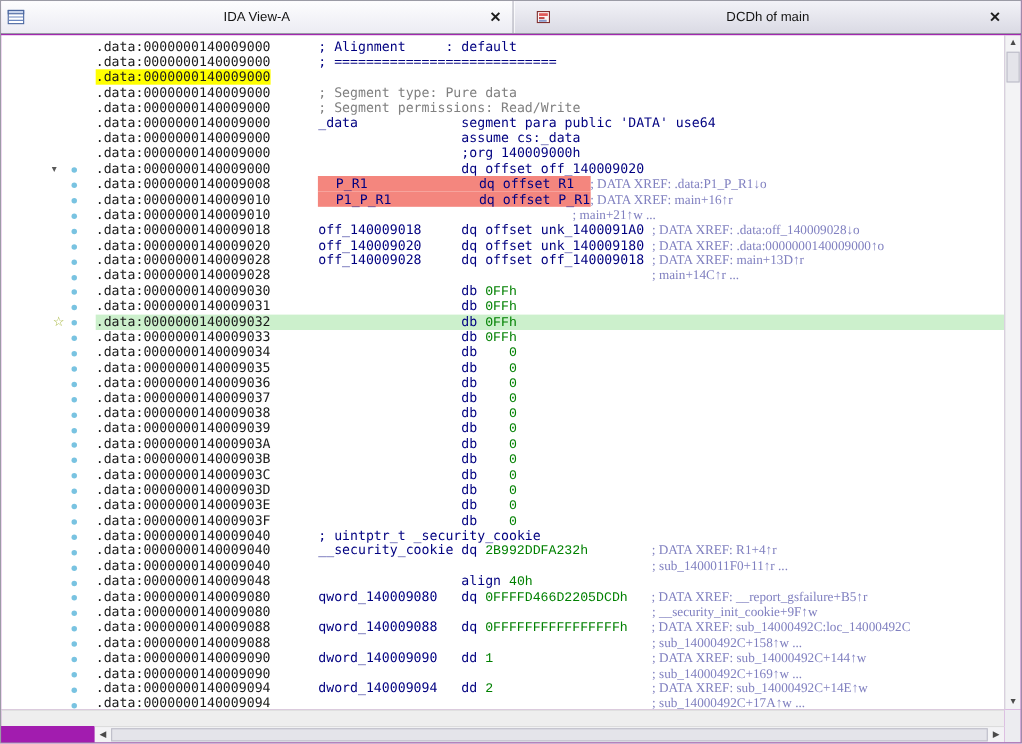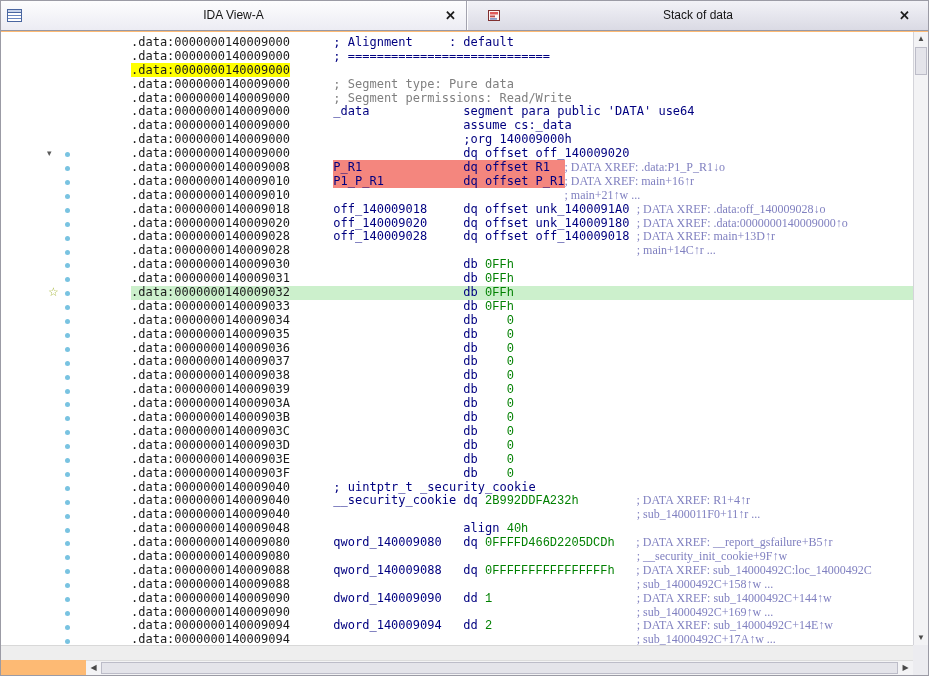--- a/index.html
+++ b/index.html
@@ -1,42 +1,42 @@
 <!DOCTYPE html>
 <html style="--navy: #000080; --green: #008000; --gray: #808080; --xref: #8080c0; --addr: #1a1a1a; --hl_red: #f4867e; --hl_green: #ccf0cc; --hl_yellow: #ffff00; --dot: #79c3e1; --star: #a8b840; --triangle: #5a5a5a;"><head>
 <meta charset="utf-8">
 <style>
   html,body{margin:0;padding:0;background:#fff;}
   .window{position:relative;width:929px;height:676px;box-sizing:border-box;border:1px solid #9b9ba5;
-          background:#fdba74;overflow:hidden;font-family:"Liberation Sans",sans-serif;}
+          background:#a21caf;overflow:hidden;font-family:"Liberation Sans",sans-serif;}
   
   .tabbar{position:absolute;left:0;top:0;right:0;height:30px;background:linear-gradient(#fbfbfd,#d6d6e0);
           border-bottom:1px solid #9898a4;box-sizing:border-box;}
   .tab{position:absolute;top:0;height:29px;box-sizing:border-box;}
   .tab-a{left:0;width:466px;background:linear-gradient(#fdfdfe,#ececf3);border-right:1px solid #a2a2ae;}
   .tab-b{left:466px;right:0;background:linear-gradient(#f2f2f7,#dadae4);border-left:1px solid #fdfdfe;}
   .tab-label{position:absolute;left:0;right:0;top:0;line-height:29px;text-align:center;font-size:12px;color:#141414;}
   .tab-icon{position:absolute;top:6px;width:17px;height:17px;}
   .tab-a .tab-icon{left:5px}
   .tab-b .tab-icon{left:18px}
   .tab-close{position:absolute;top:0;line-height:29px;font-size:13px;font-weight:bold;color:#1c1c1c;}
   .tab-a .tab-close{right:10px}
   .tab-b .tab-close{right:18px}
   
   .listing-wrap{position:absolute;top:31px;left:0;right:15px;bottom:30px;background:#fff;overflow:hidden;}
   .lines{position:absolute;left:86px;right:0;top:4px;font:12px/13.9px "DejaVu Sans Mono",monospace;white-space:pre;}
-  .line{height:13.9px;margin-left:44px;}
+  .line{height:13.9px;}
   .row-green{background:var(--hl_green);}
   .s-addr{color:var(--addr);}
   .addr-yellow{background:var(--hl_yellow);}
   .s-nav{color:var(--navy);}
   .s-gray{color:var(--gray);}
   .s-grn{color:var(--green);font-family:Liberation Mono, monospace;}
   .s-xref{color:var(--xref);font-family:Liberation Serif, serif;}
-  .s-hlred{color:var(--navy);background:var(--hl_red);}
+  .s-hlred{color:var(--navy);background:var(--hl_red);padding-left:16px;}
   .s-sp{color:inherit;}
   .gutter{position:absolute;left:0;top:4px;width:86px;height:100%;}
   .mk{position:absolute;}
   .mk-dot{left:64px;width:5px;height:5px;margin-top:5px;border-radius:50%;background:var(--dot);}
   .mk-star{left:47px;font-size:12px;line-height:13.9px;color:var(--star);}
   .mk-collapse{left:46px;font-size:9px;line-height:13.9px;color:var(--triangle);}
   
   .statusline{position:absolute;left:0;right:15px;bottom:15px;height:15px;box-sizing:border-box;background:#eee;
               border-top:1px solid #d8d8d8;font:11px/14px "DejaVu Sans Mono",monospace;color:#3c3c3c;
               padding-left:88px;overflow:hidden;white-space:pre;}
@@ -70,21 +70,21 @@
     </div>
     <div class="tab tab-b">
       <span class="tab-icon">
         <svg width="17" height="17" viewBox="0 0 17 17">
           <rect x="2.5" y="3.5" width="11" height="10" fill="#fdf3f3" stroke="#803030"></rect>
           <rect x="4" y="5" width="8" height="2.5" fill="#e05a5a"></rect>
           <rect x="4" y="8.5" width="5" height="1.8" fill="#c04848"></rect>
           <rect x="4" y="11" width="7" height="1.8" fill="#8898c8"></rect>
         </svg>
       </span>
-      <span class="tab-label">Stack of data</span>
+      <span class="tab-label">DCDh of main</span>
       <span class="tab-close">✕</span>
     </div>
   </div>
 
   <div class="listing-wrap">
     <div class="gutter" id="gutter">
         <span class="mk mk-collapse" style="top: 111.2px;">▾</span>
         <span class="mk mk-dot" style="top: 111.2px;"></span>
         <span class="mk mk-dot" style="top: 125.1px;"></span>
         <span class="mk mk-dot" style="top: 139px;"></span>

